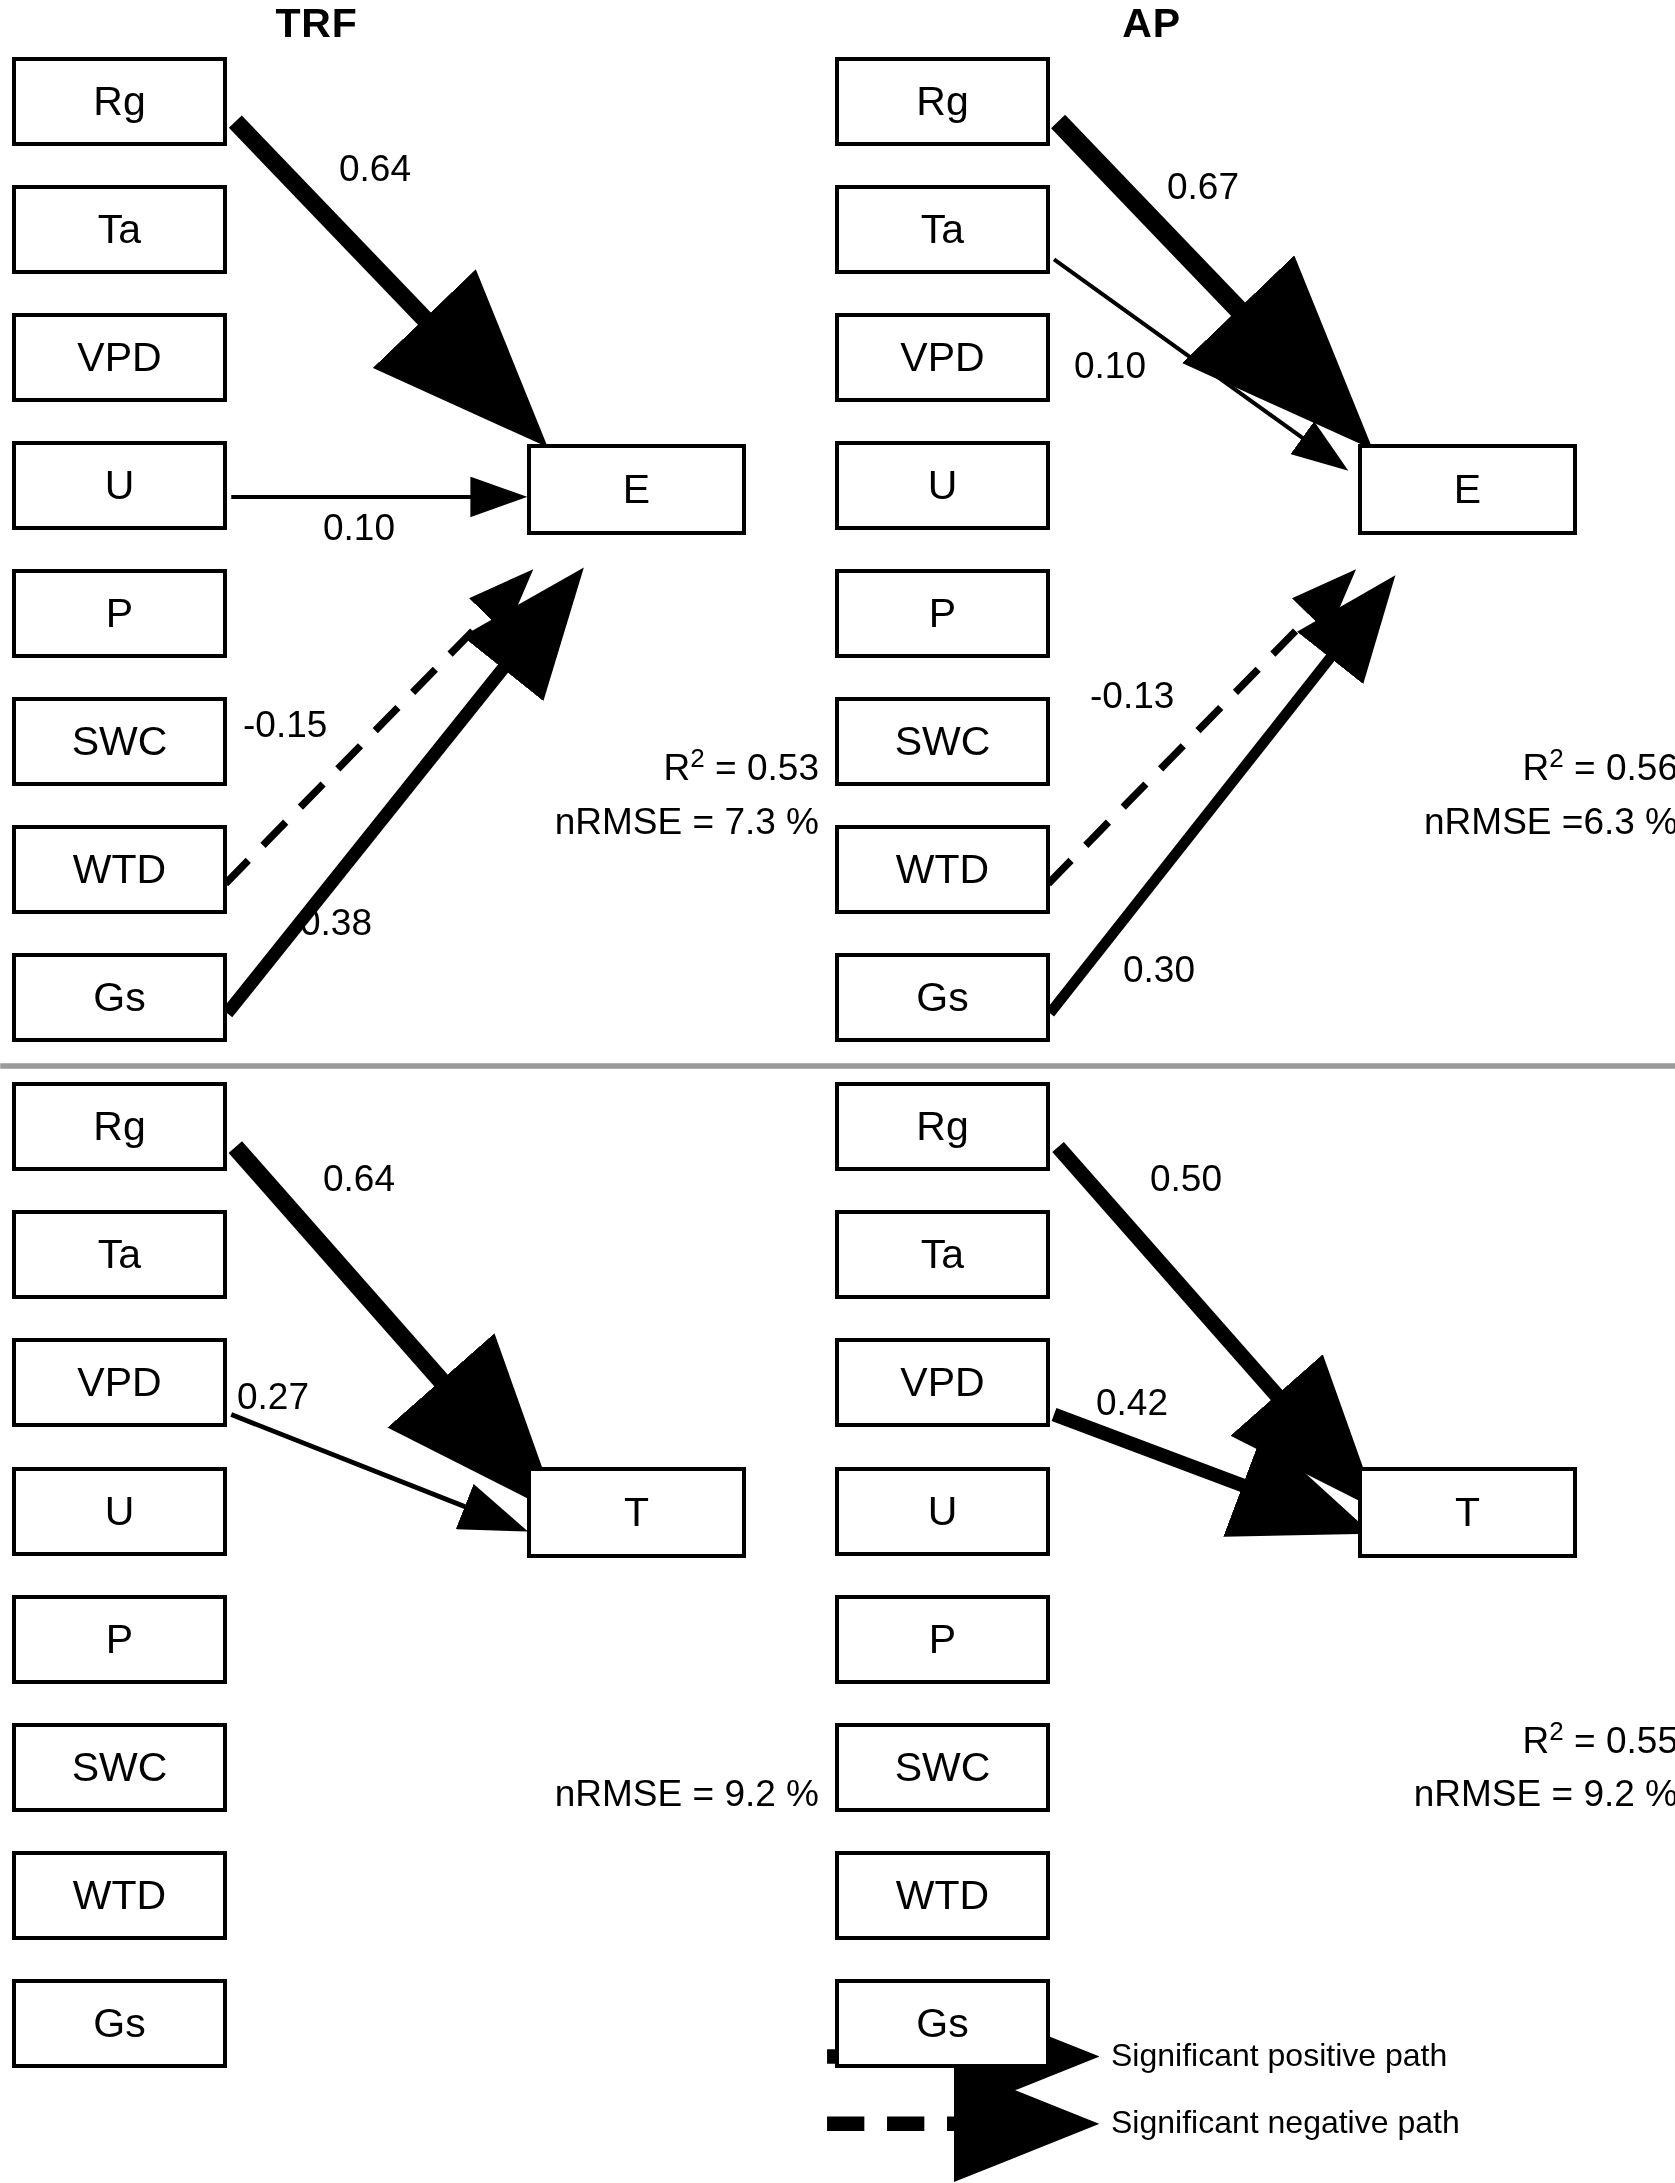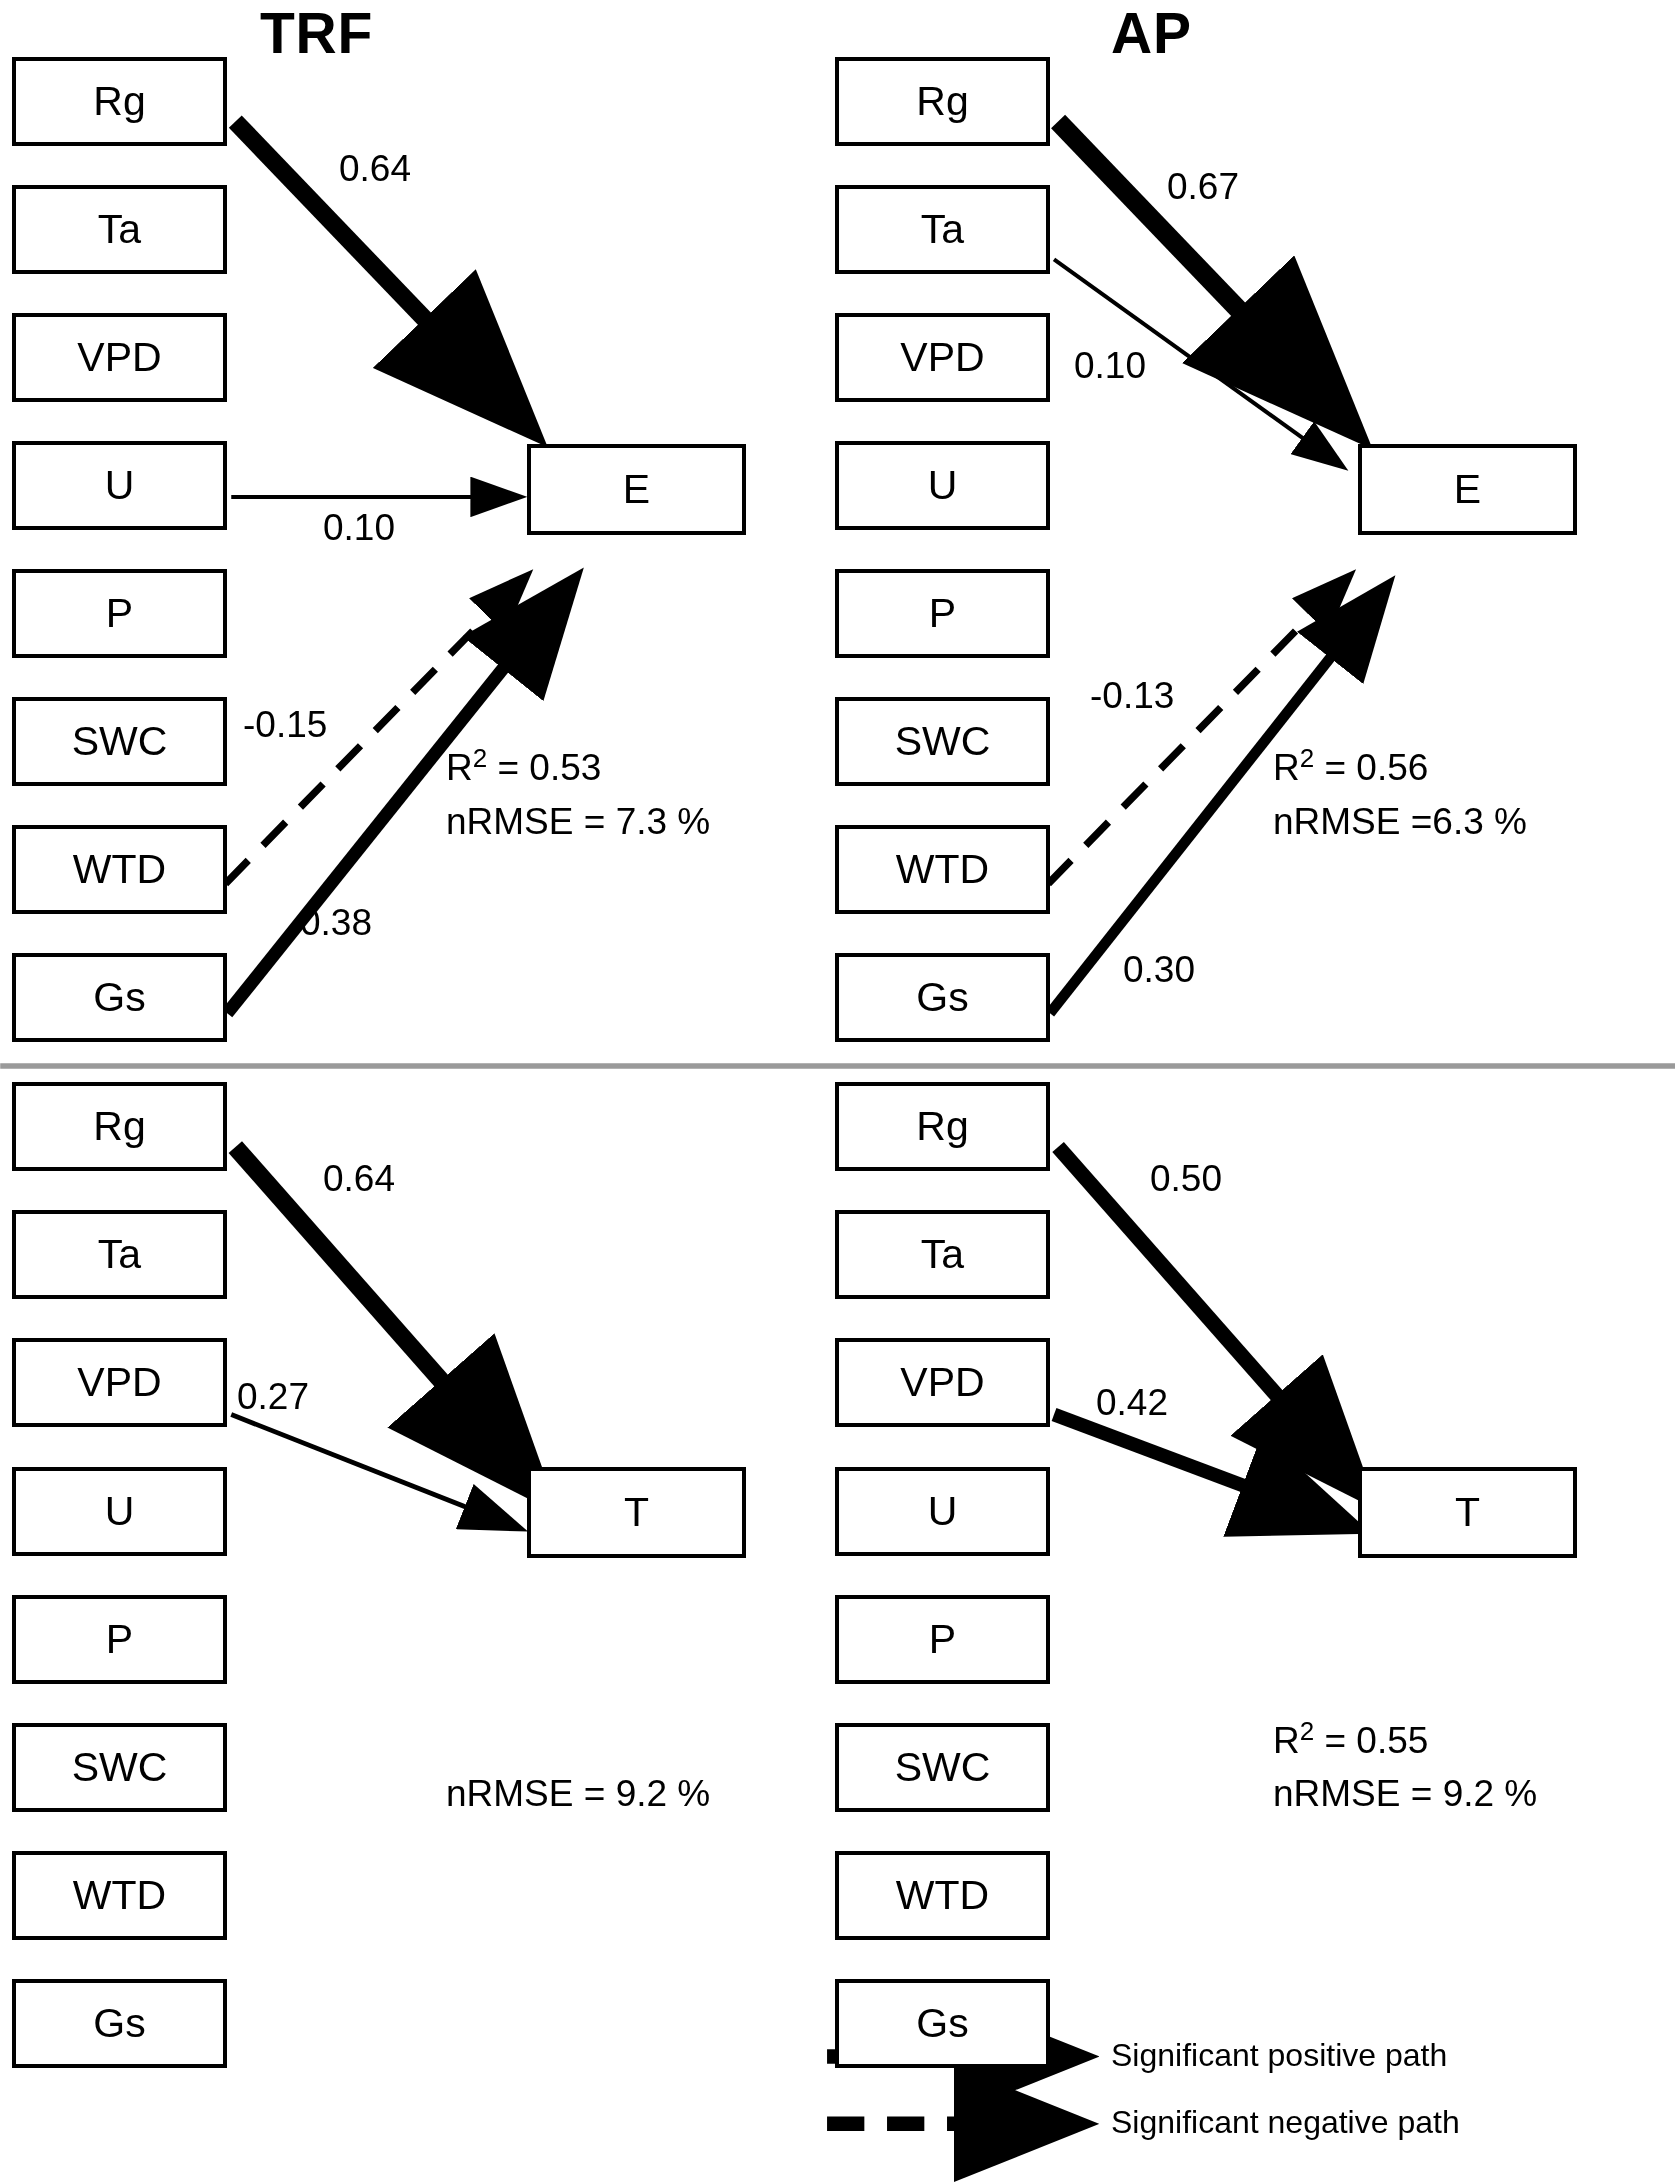--- a/index.html
+++ b/index.html
@@ -13,21 +13,21 @@
   }
   #root {
     position: relative;
     width: 1676px;
     height: 2183px;
     background: #ffffff;
     overflow: hidden;
   }
   .panel-title {
     position: absolute;
-    font-size: 57px;
+    font-size: 41px;
     font-weight: bold;
     text-align: center;
     letter-spacing: 0.8px;
   }
   .var-box {
     position: absolute;
     box-sizing: border-box;
     border: 4px solid #000;
     background: #fff;
     display: flex;
@@ -42,21 +42,21 @@
     border: 4px solid #000;
     background: #fff;
     display: flex;
     align-items: center;
     justify-content: center;
     font-size: 41px;
   }
   .stat {
     position: absolute;
     font-size: 37px;
-    text-align: left;
+    text-align: right;
     line-height: 1.25;
     white-space: nowrap;
   }
   .stat sup {
     font-size: 26px;
     vertical-align: super;
   }
   .path-label {
     position: absolute;
     font-size: 37px;

